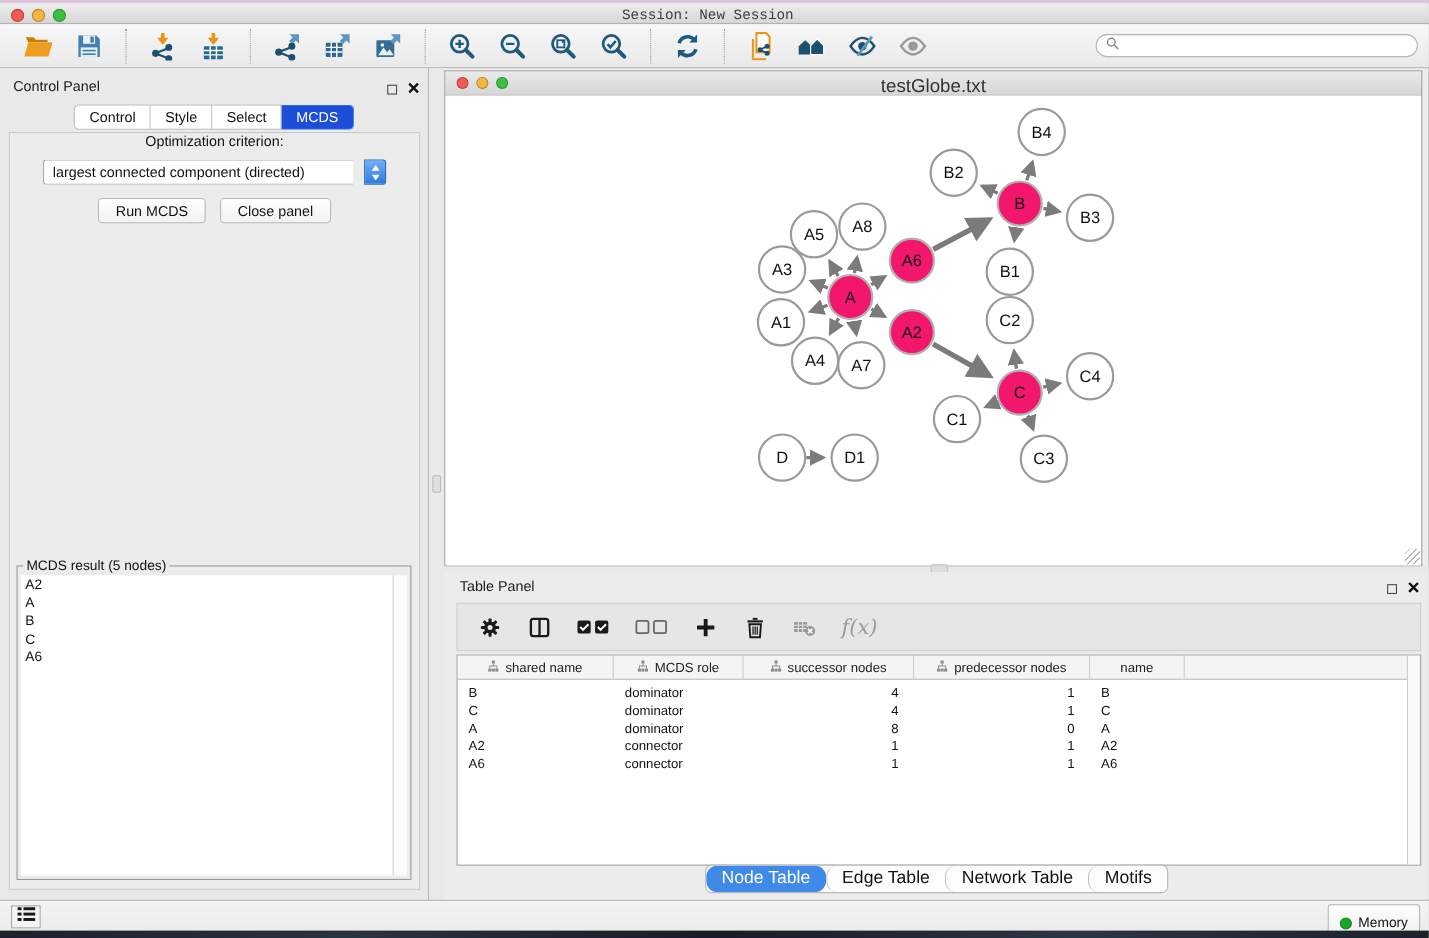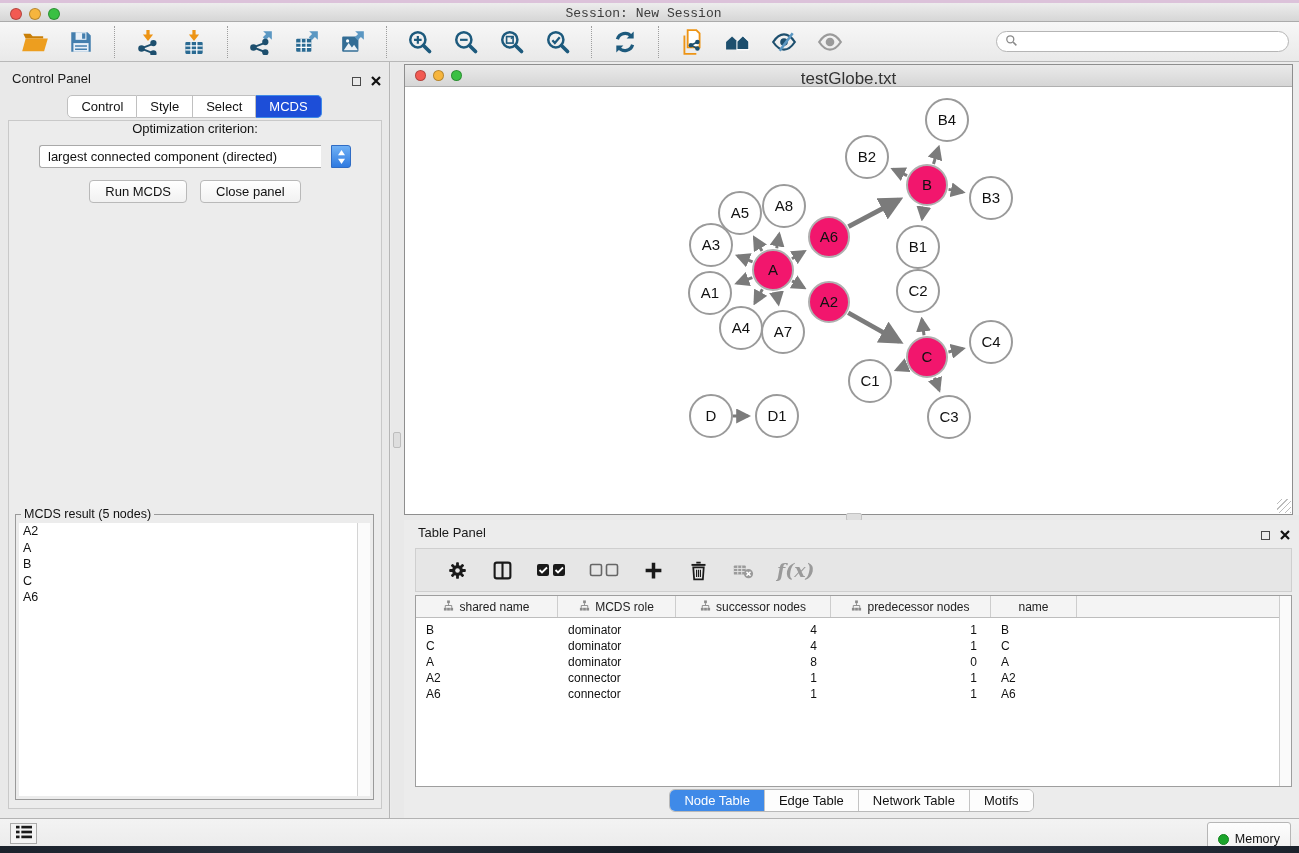--- a/index.html
+++ b/index.html
@@ -70,34 +70,34 @@
   .resize-grip { position:absolute; right:1px; bottom:1px; width:14px; height:14px;
     background:repeating-linear-gradient(135deg, transparent 0 3px, #bdbdbd 3px 4px); }
   .h-divider { position:absolute; left:404px; top:515px; width:895px; height:5px; background:#e9e9e9; }
   .h-grip { position:absolute; left:442px; top:-2px; width:16px; height:8px; background:#dedede; border:1px solid #c2c2c2; border-radius:2px; }
 
   
   .table-panel { position:absolute; left:404px; top:520px; width:895px; height:298px; background:#ececec; }
   .tp-title { position:absolute; left:14px; top:5px; font-size:13px; color:#1a1a1a; }
   .tp-winbtns { position:absolute; right:9px; top:6px; display:flex; gap:10px; align-items:center; }
   .tp-toolbar { position:absolute; left:11px; right:7px; top:28px; height:44px;
-    background:#e6e6e6; border:1px solid #cfcfcf; display:flex; align-items:center; gap:23px; padding-left:30px;font-weight:bold; }
+    background:#e6e6e6; border:1px solid #cfcfcf; display:flex; align-items:center; gap:23px; padding-left:18px; }
   .tp-tb-btn { display:flex; align-items:center; justify-content:center; min-width:22px; height:24px; }
   .tp-table { position:absolute; left:11px; right:7px; top:75px; height:192px; background:#fff; border:1px solid #9e9e9e; overflow:hidden; }
   .tt-scroll { position:absolute; right:0; top:0; bottom:0; width:12px; background:#fafafa; border-left:1px solid #cdcdcd; }
   .tt-header { display:flex; height:22px; background:#f4f4f4; border-bottom:1px solid #bdbdbd; }
   .th { display:flex; align-items:center; justify-content:center; gap:5px; font-size:12px; color:#222; border-right:1px solid #cdcdcd; }
   .tr { display:flex; height:16px; align-items:center; }
   .td { font-size:12px; color:#111; padding-left:10px; overflow:hidden; white-space:nowrap; }
   .td.num { text-align:right; padding-right:14px; padding-left:0; }
   .c0 { width:142px; } .c1 { width:118px; } .c2 { width:155px; } .c3 { width:160px; } .c4 { width:86px; }
   .tt-body { padding-top:4px; }
   .tp-tabs-row { position:absolute; left:0; right:0; bottom:6px; display:flex; justify-content:center; }
   .seg { display:flex; border:1px solid #b9b9b9; border-radius:6px; overflow:hidden; background:#fdfdfd; }
-  .seg-tab { font-size:13px; color:#111; padding:3px 14px; border-left:1px solid #c4c4c4; background:#fdfdfd; }
+  .seg-tab { font-size:16px; color:#111; padding:3px 14px; border-left:1px solid #c4c4c4; background:#fdfdfd;border-radius:10px; }
   .seg-tab:first-child { border-left:none; }
   .seg-tab.active { background:#3f8ae8; color:#fff; }
 
   
   .status-bar { position:absolute; left:0; top:818px; width:100%; height:28px;
     background:linear-gradient(#f3f3f3,#ececec); border-top:1px solid #b3b3b3; }
   .status-list-btn { position:absolute; left:10px; top:4px; width:27px; height:21px;
     background:#f4f4f4; border:1px solid #ababab; display:flex; align-items:center; justify-content:center; }
   .memory-btn { position:absolute; right:8px; top:3px; height:22px; padding:16px 10px;
     background:linear-gradient(#fdfdfd,#efefef); border:1px solid #b6b6b6; border-radius:3px;

